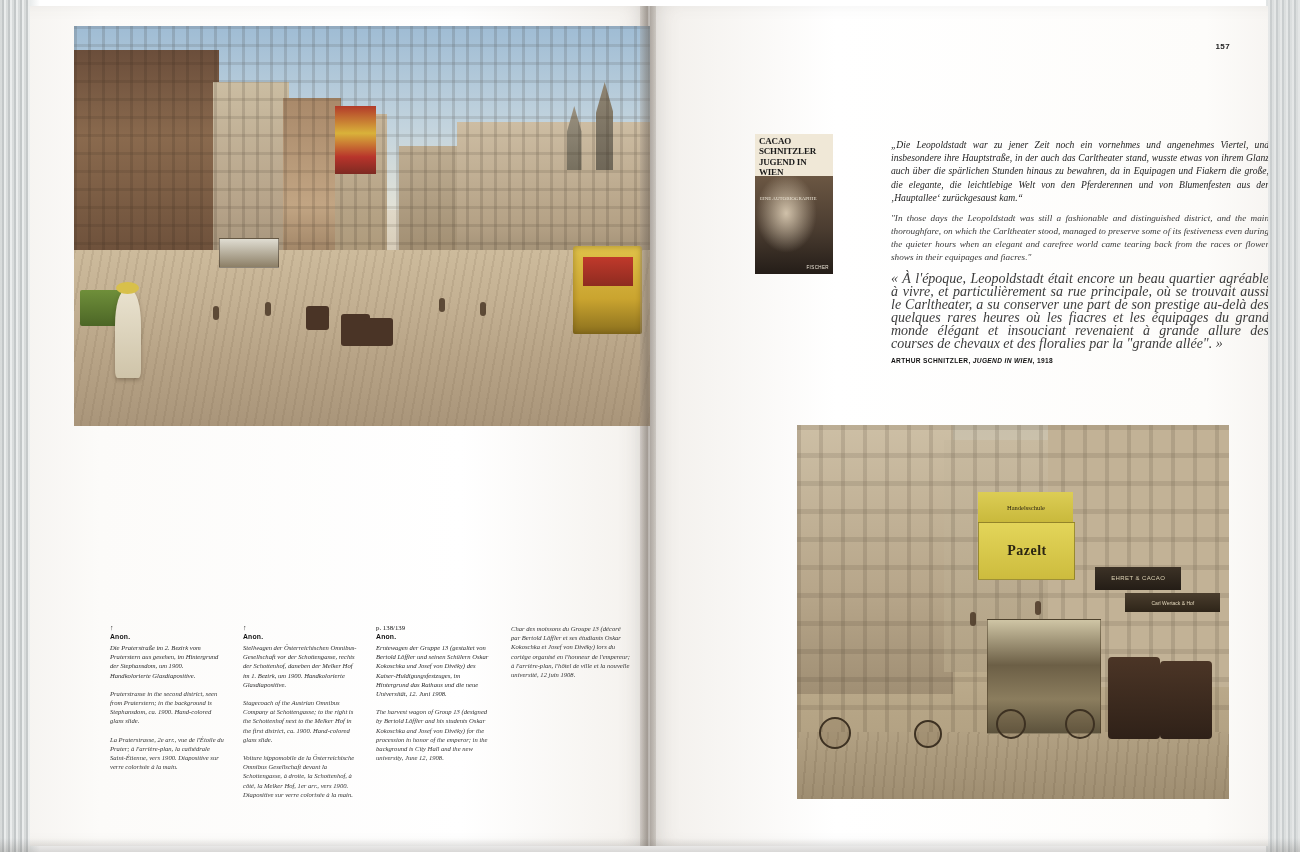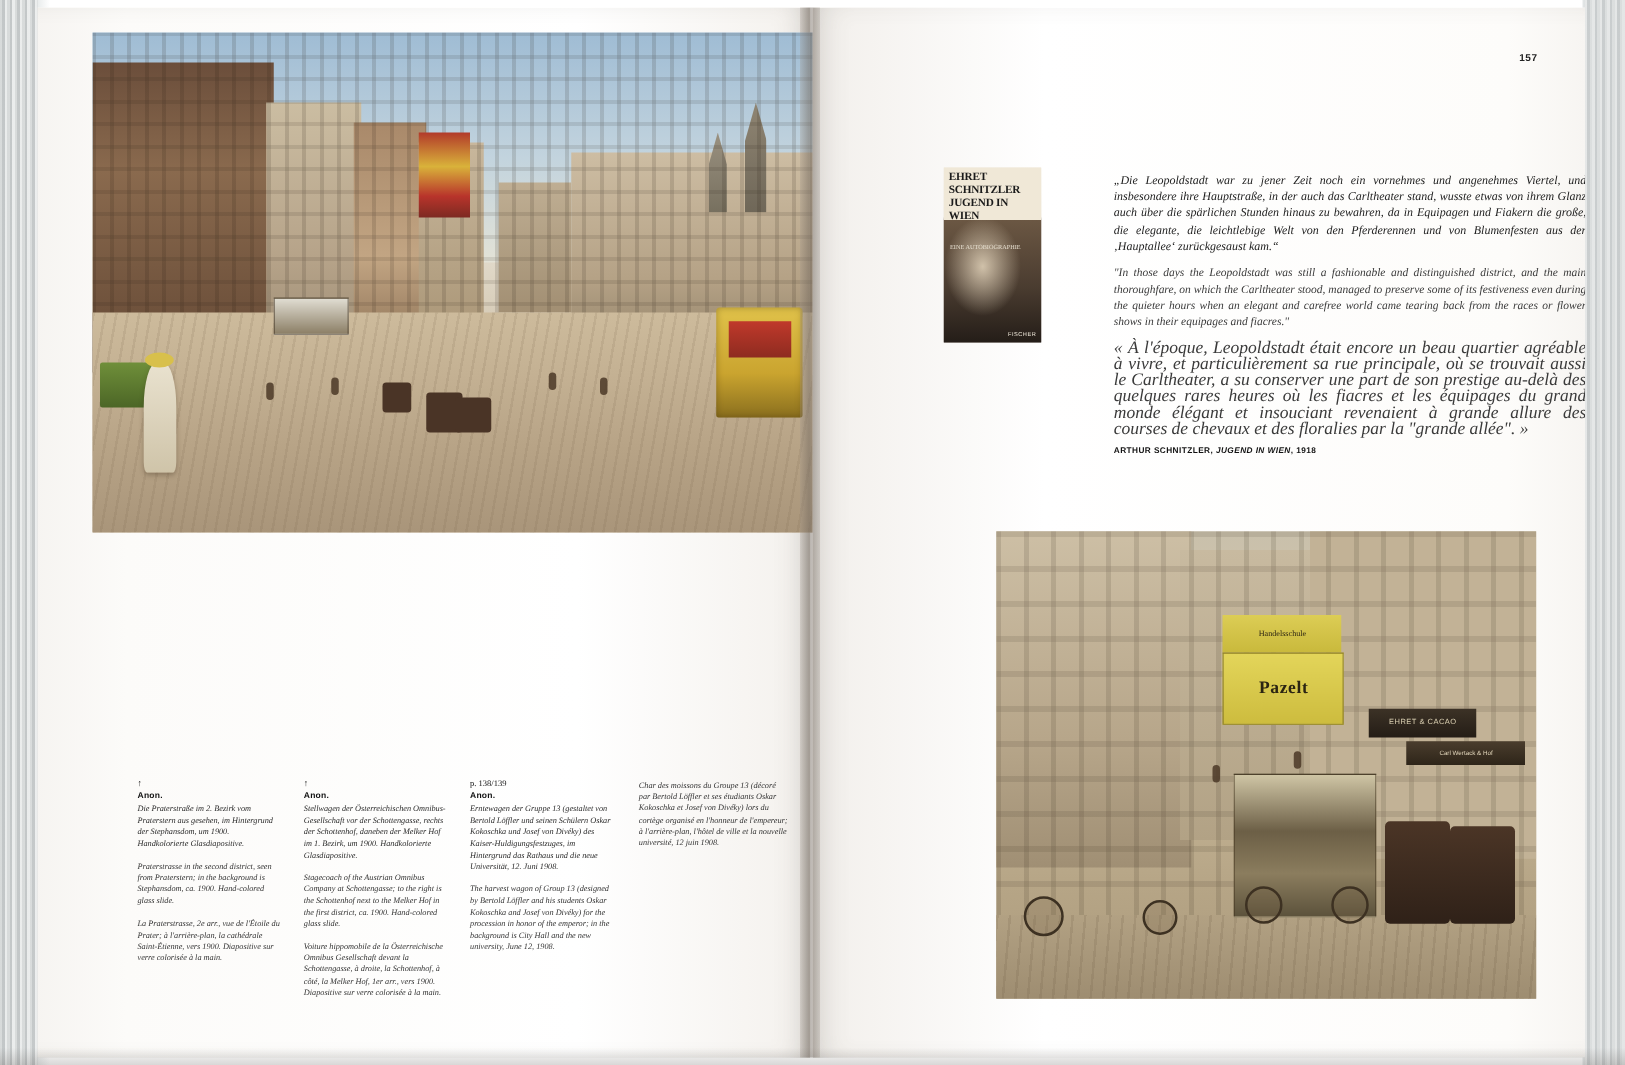--- a/index.html
+++ b/index.html
@@ -485,21 +485,21 @@
     </div>
   </div>
 
   <div class="page right">
 
     <div class="folio">157</div>
 
     <div class="book-cover" style="left:105px; top:128px;">
       <div class="bc-top"></div>
       <div class="bc-title">
-        <div>EHRET SCHNITZLER</div>
+        <div>CACAO SCHNITZLER</div>
         <div style="margin-top:2px;">JUGEND IN WIEN</div>
       </div>
       <div class="bc-photo"></div>
       <div class="bc-sub">EINE AUTOBIOGRAPHIE</div>
       <div class="bc-pub">FISCHER</div>
     </div>
 
     <div class="quote" style="left:202px; top:132px;">
       <div class="q-de">„Die Leopoldstadt war zu jener Zeit noch ein vornehmes und angenehmes Viertel, und insbesondere ihre Hauptstraße, in der auch das Carltheater stand, wusste etwas von ihrem Glanz auch über die spärlichen Stunden hinaus zu bewahren, da in Equipagen und Fiakern die große, die elegante, die leichtlebige Welt von den Pferderennen und von Blumenfesten aus der ‚Hauptallee‘ zurückgesaust kam.“</div>
       <div class="q-en">"In those days the Leopoldstadt was still a fashionable and distinguished district, and the main thoroughfare, on which the Carltheater stood, managed to preserve some of its festiveness even during the quieter hours when an elegant and carefree world came tearing back from the races or flower shows in their equipages and fiacres."</div>

